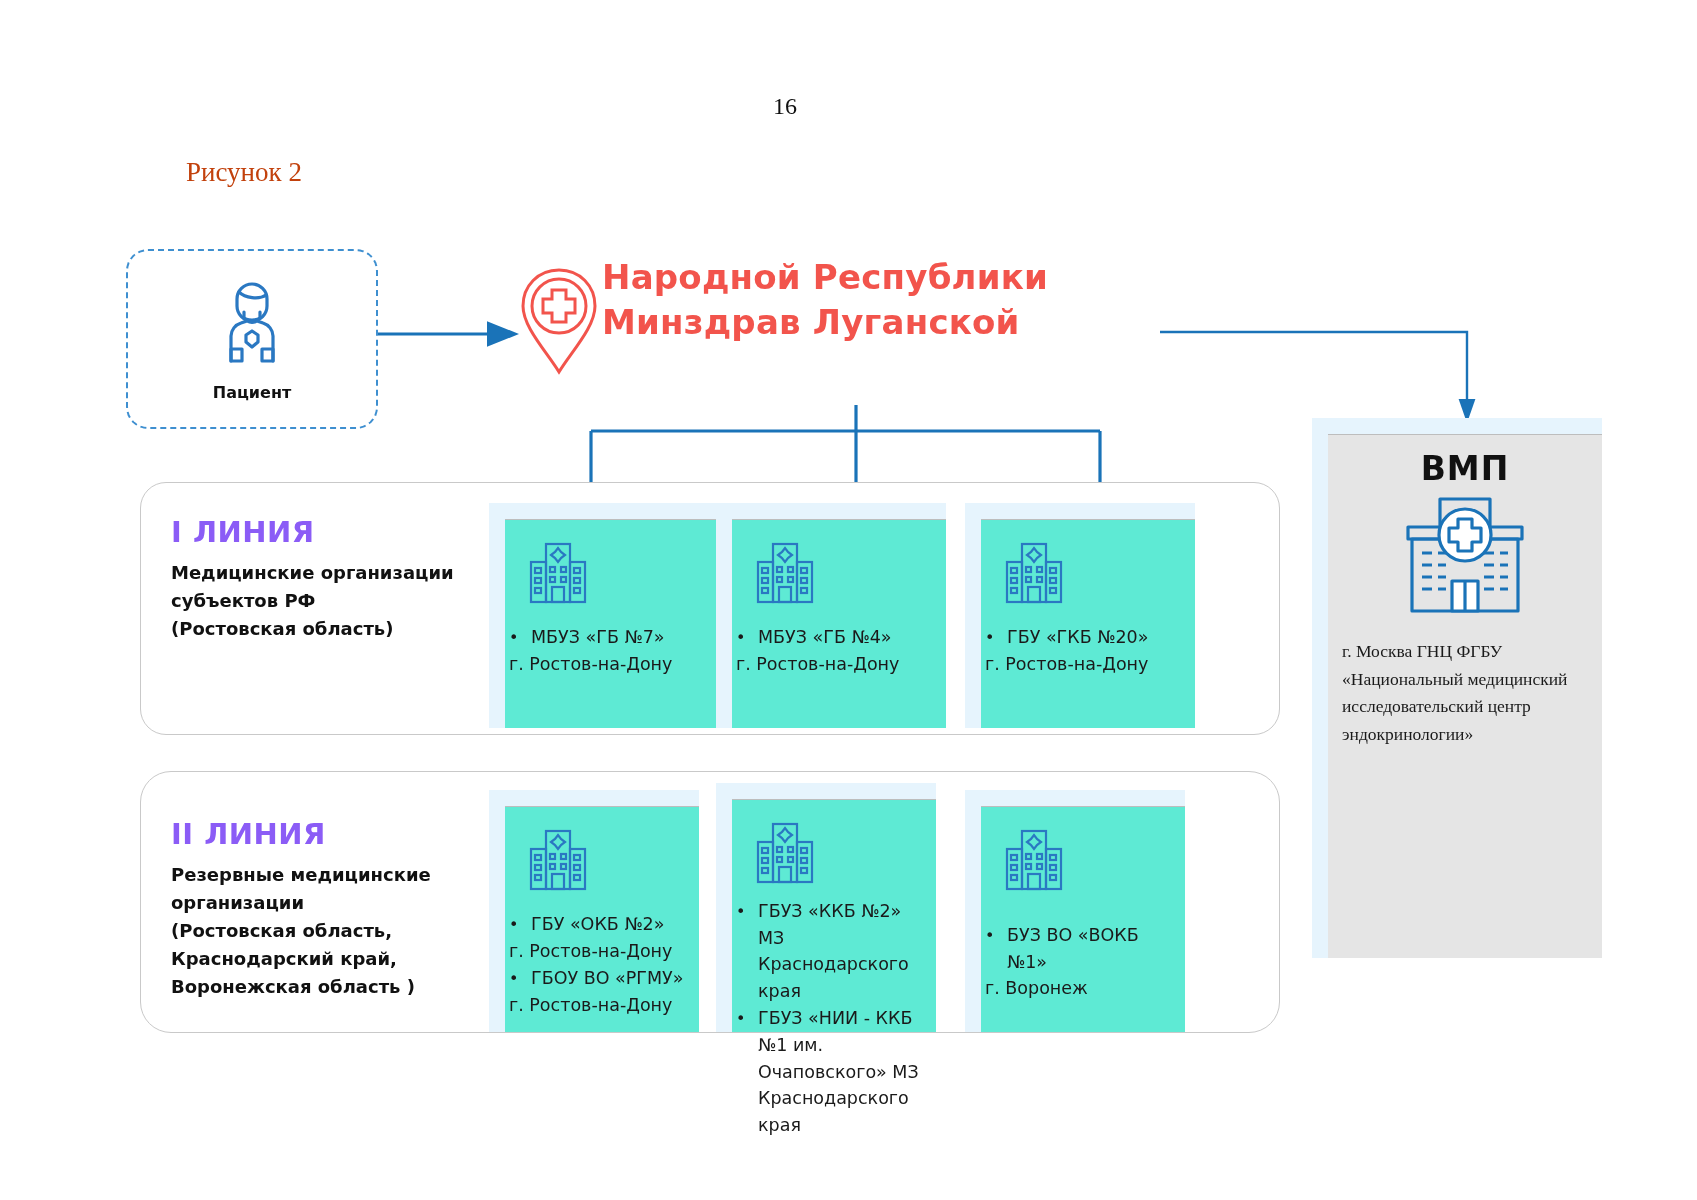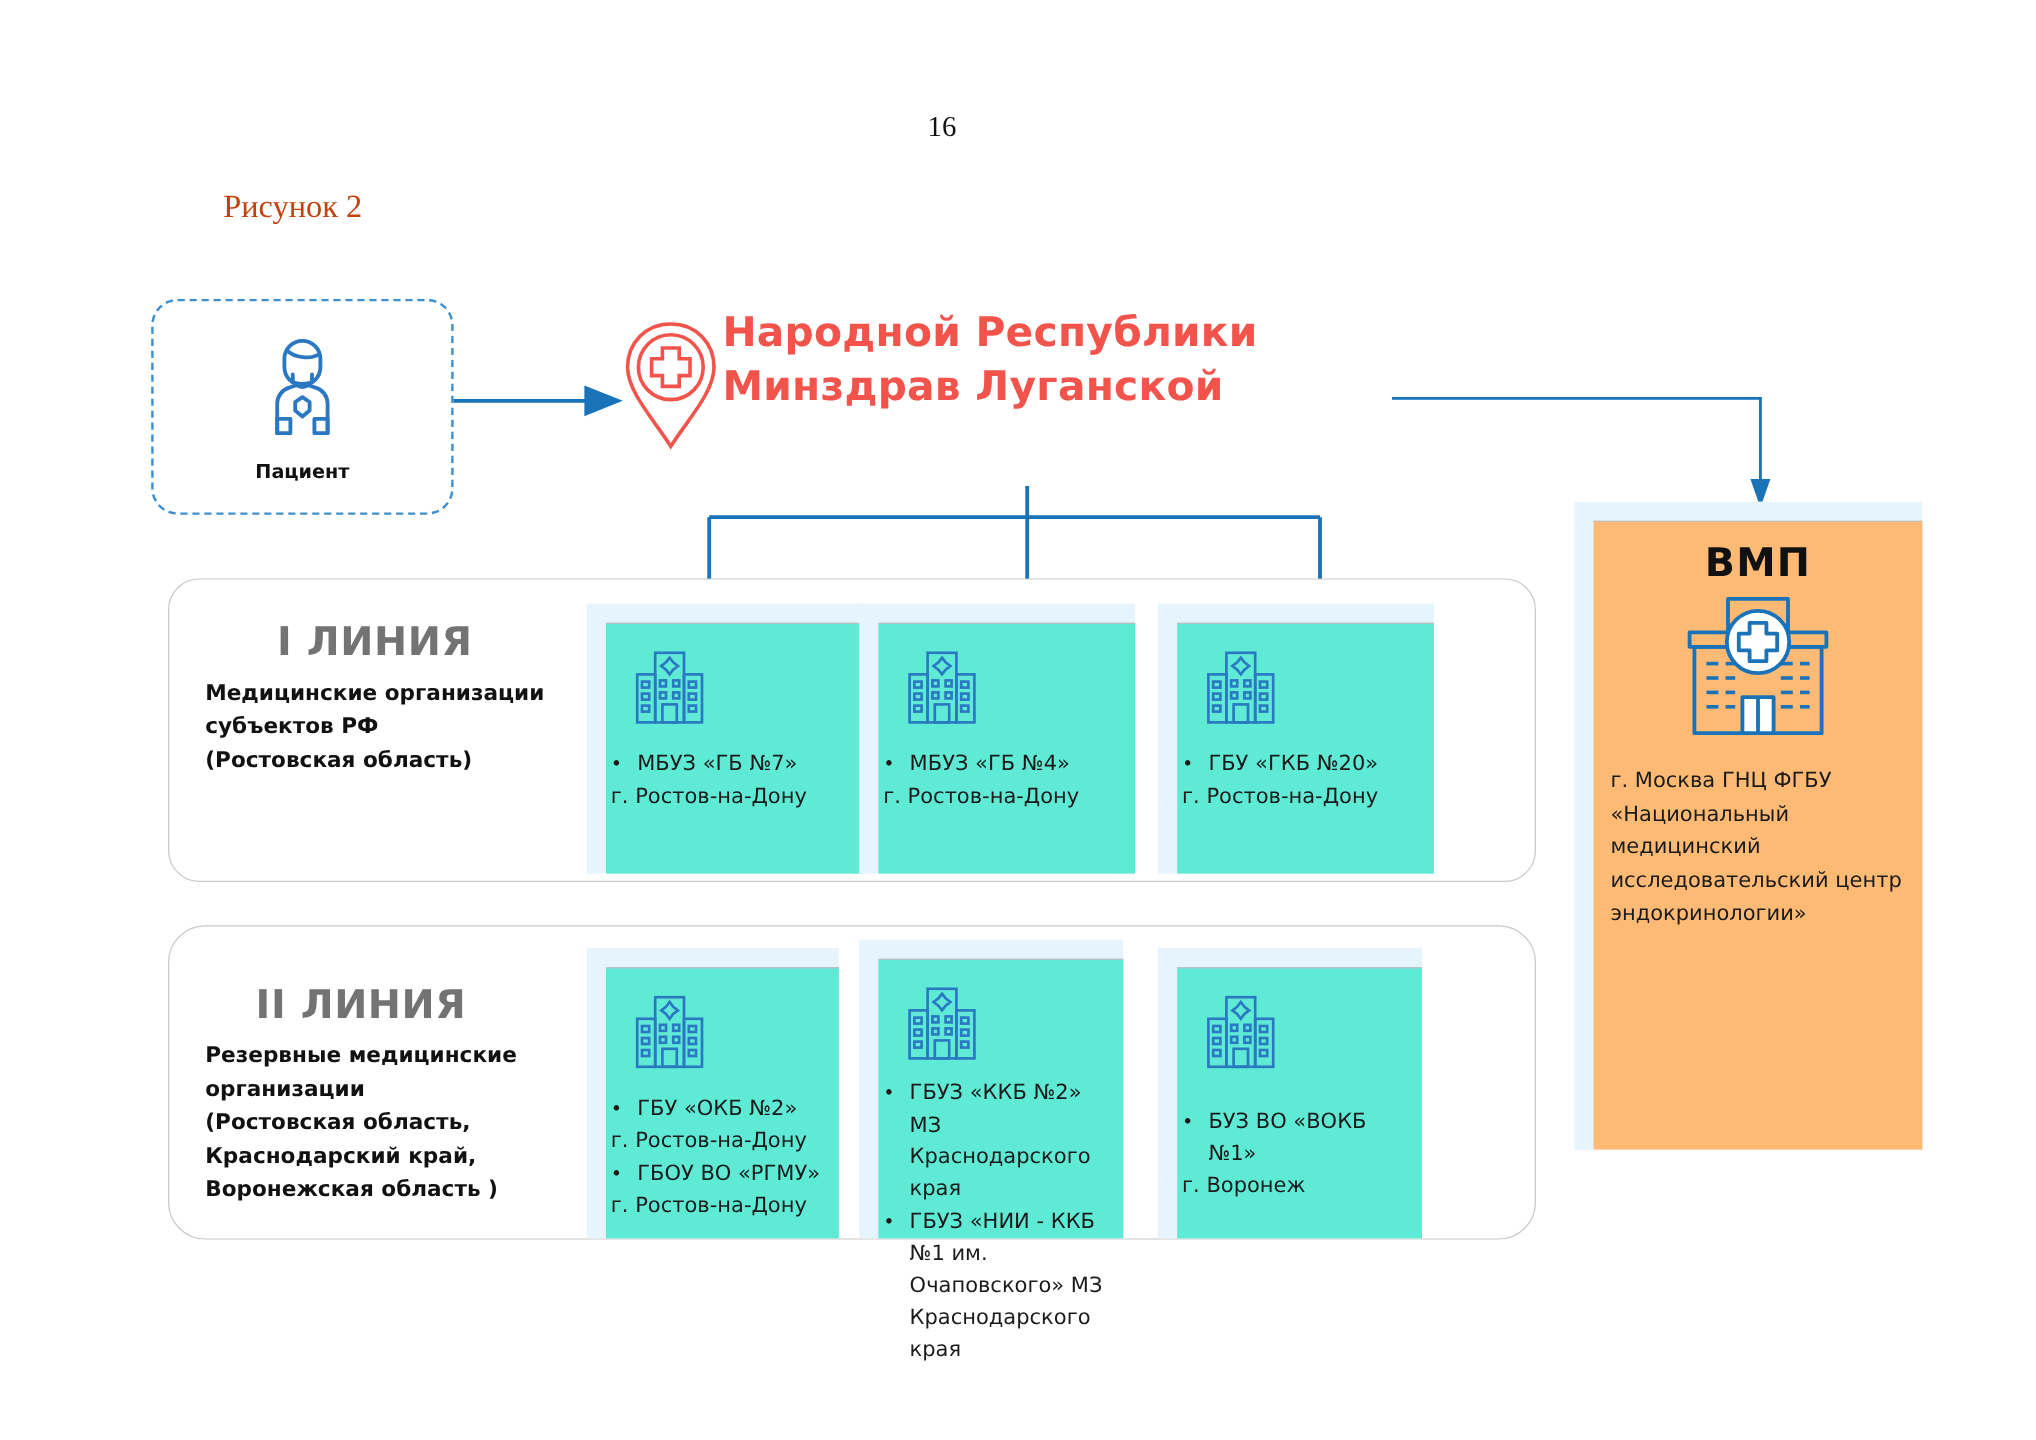--- a/index.html
+++ b/index.html
@@ -105,26 +105,25 @@
     box-sizing: border-box;
   }
   #group-line1 { left: 140px; top: 482px; width: 1140px; height: 253px; }
   #group-line2 { left: 140px; top: 771px; width: 1140px; height: 262px; border-radius: 31px; }
 
   .line-heading {
     position: absolute;
     left: 30px;
   }
   .line-title {
-    font-size: 33px;
+    font-size: 29px;
     font-weight: bold;
     letter-spacing: 0.5px;
-    color: #737373;
+    color: #8b5cf6;
     margin-bottom: 10px;
-    text-align: center;
   }
   .line-desc {
     font-size: 18px;
     font-weight: bold;
     line-height: 1.55;
     color: #111;
   }
 
   
   .org-card {
@@ -191,21 +190,21 @@
     position: absolute;
     left: 0; top: 0;
     width: 100%; height: 100%;
     background: #e6f4fd;
   }
   #vmp-panel .sheet {
     position: absolute;
     left: 16px; top: 16px;
     width: calc(100% - 16px);
     height: calc(100% - 16px);
-    background: #fdba74;
+    background: #e5e5e5;
     border-top: 1.5px solid #bdbdbd;
     box-sizing: border-box;
   }
   .vmp-title {
     position: absolute;
     left: 0;
     top: 14px;
     width: 100%;
     text-align: center;
     font-size: 33px;
@@ -222,20 +221,21 @@
     height: 120px;
   }
   .vmp-text {
     position: absolute;
     left: 14px;
     top: 203px;
     width: 248px;
     font-size: 17.5px;
     line-height: 1.58;
     color: #1a1a1a;
+    font-family: Liberation Serif, serif;
   }
 </style>
 </head>
 <body>
 
 <div class="page-number">16</div>
 <div class="figure-caption">Рисунок 2</div>
 
 <svg class="connectors" viewBox="0 0 1697 1200">
   <defs>

